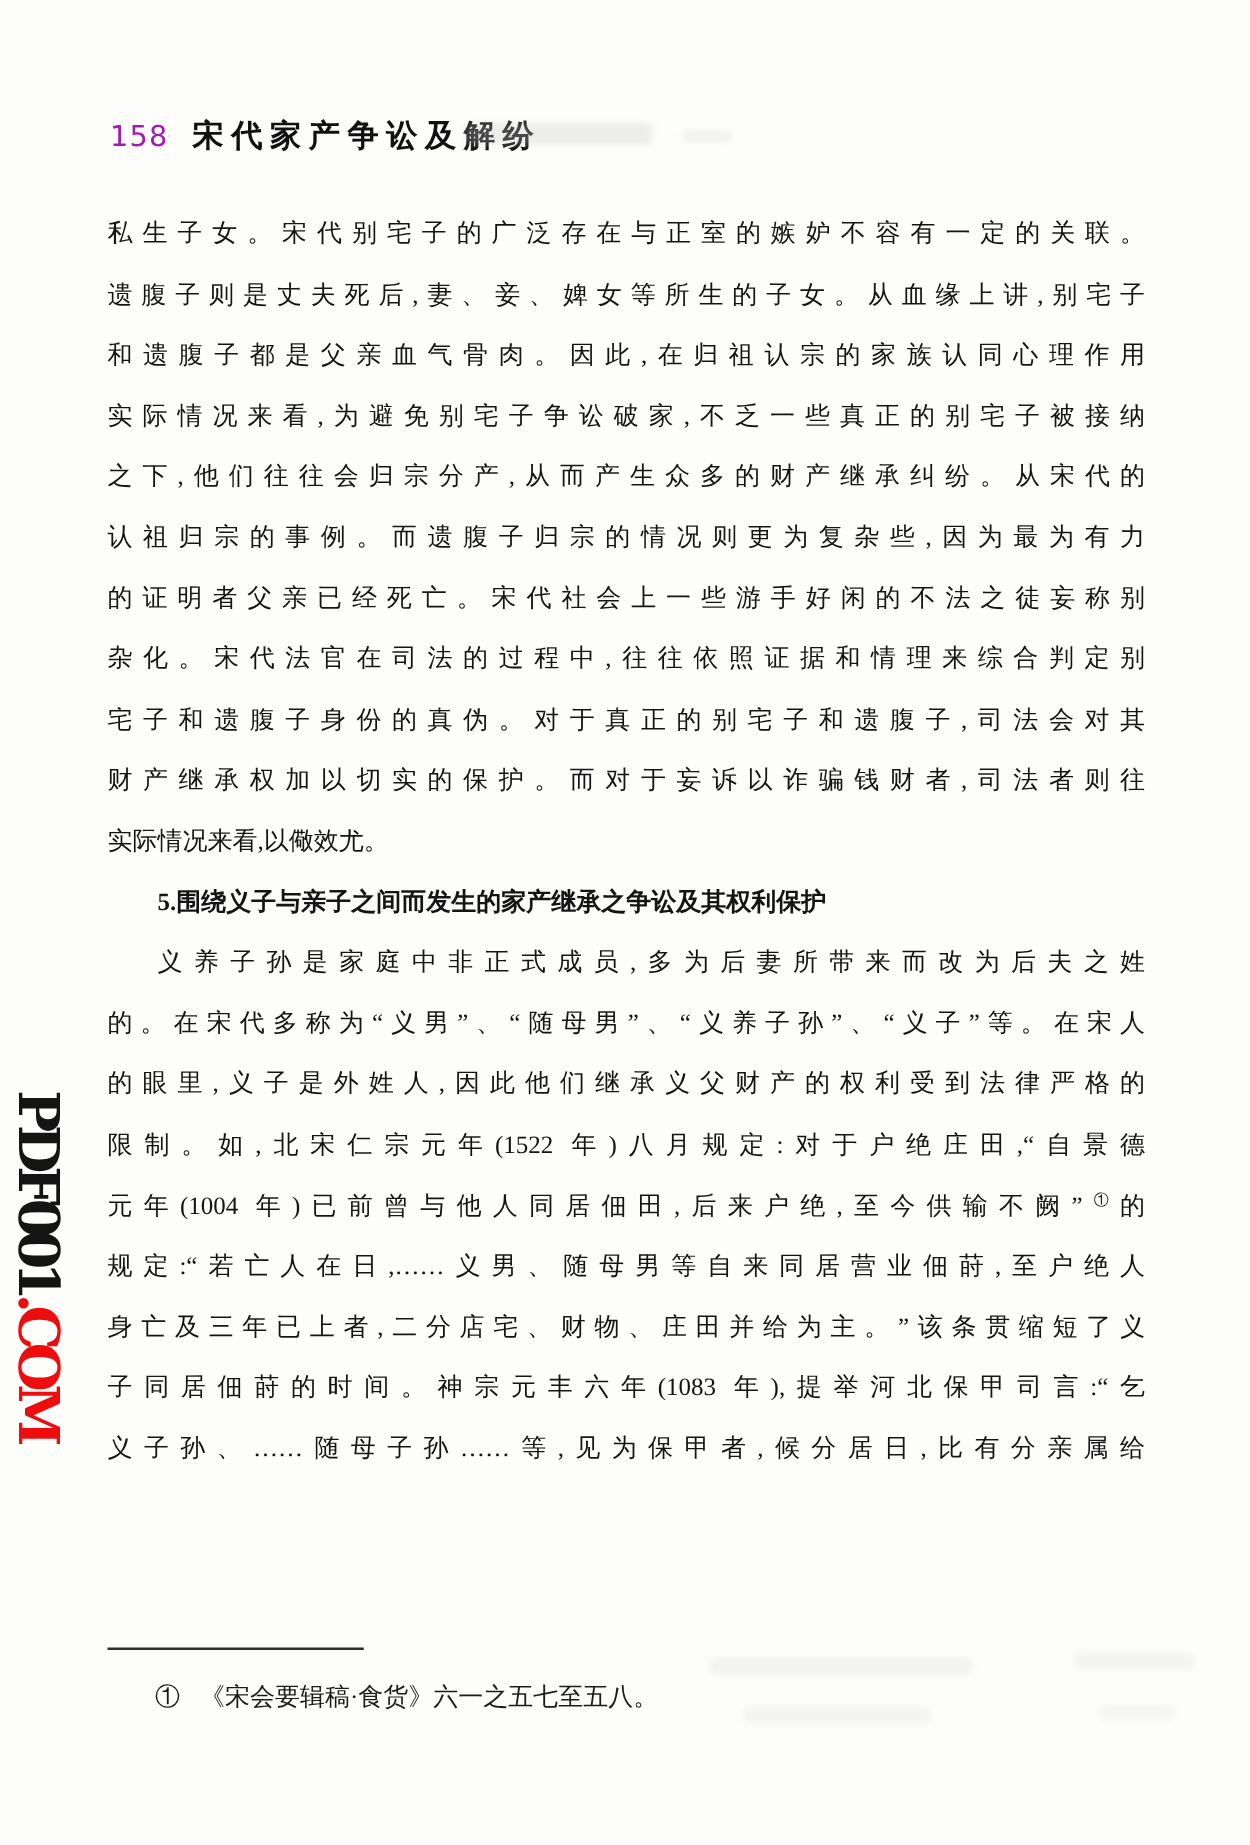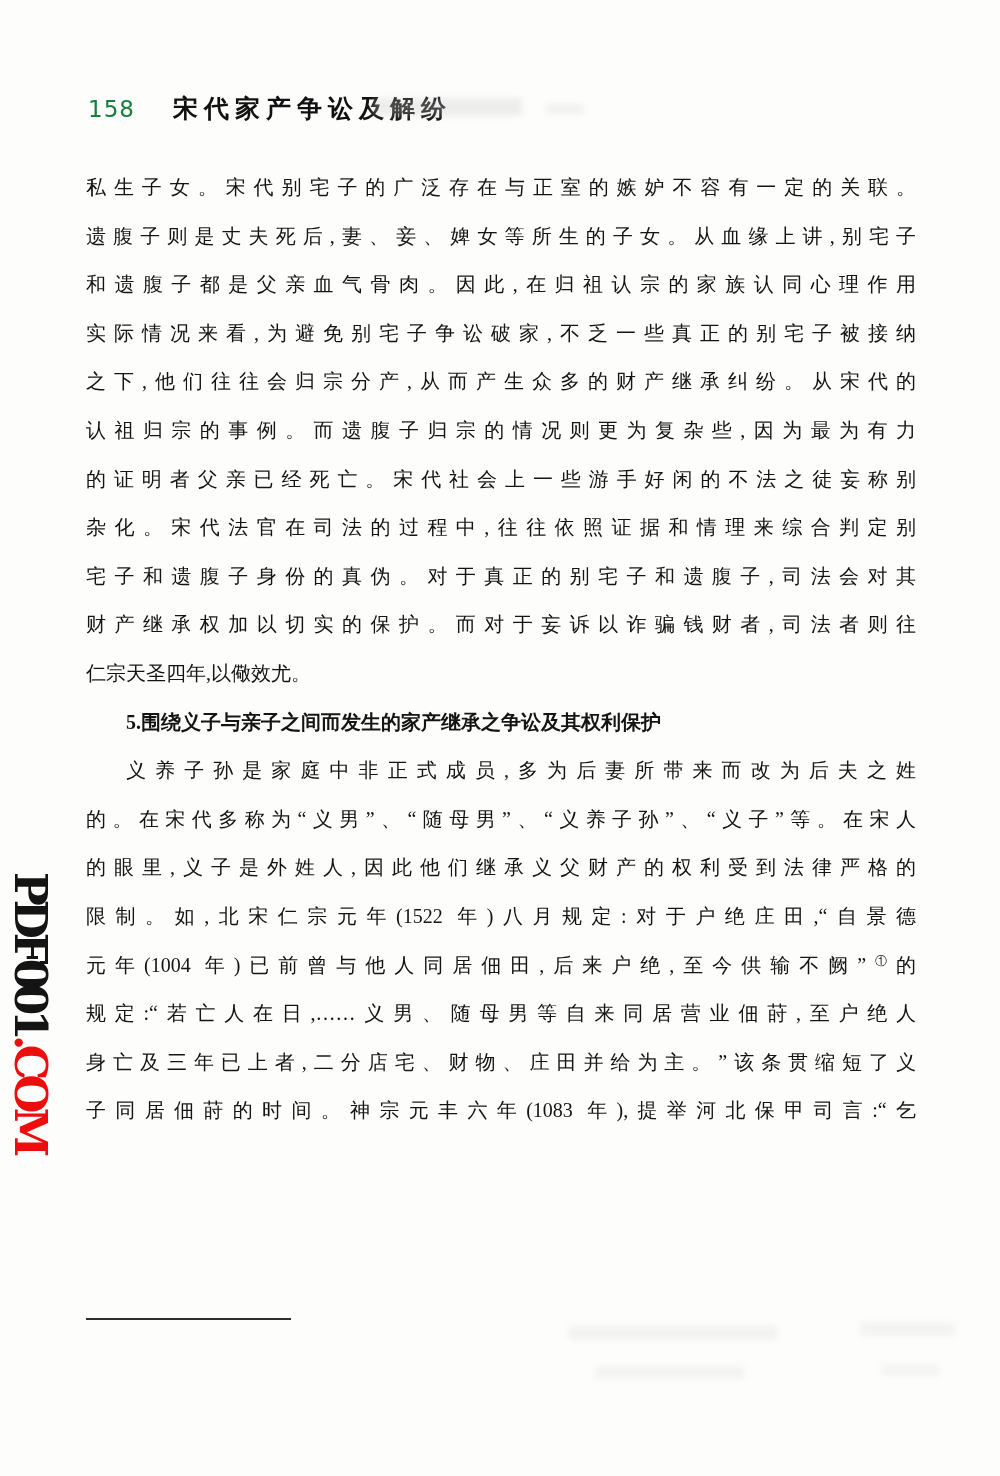--- a/index.html
+++ b/index.html
@@ -19,24 +19,24 @@
     left: 88px;
     top: 92px;
     display: flex;
     align-items: baseline;
     white-space: nowrap;
   }
   .page-number {
     font-family: "DejaVu Sans", "Liberation Sans", sans-serif;
     font-size: 23px;
     letter-spacing: 1px;
-    color: #15803d;
+    color: #a21caf;
   }
   .book-title {
-    margin-left: 38px;
+    margin-left: 19px;
     font-family: "DejaVu Sans", "Liberation Sans", sans-serif;
     font-weight: bold;
     font-size: 25px;
     letter-spacing: 6px;
     color: #111;
   }
 
   
   .body-text {
     position: absolute;
@@ -131,37 +131,41 @@
       <div class="line fill">私生子女。宋代别宅子的广泛存在与正室的嫉妒不容有一定的关联。</div>
       <div class="line fill">遗腹子则是丈夫死后,妻、妾、婢女等所生的子女。从血缘上讲,别宅子</div>
       <div class="line fill">和遗腹子都是父亲血气骨肉。因此,在归祖认宗的家族认同心理作用</div>
       <div class="line fill">实际情况来看,为避免别宅子争讼破家,不乏一些真正的别宅子被接纳</div>
       <div class="line fill">之下,他们往往会归宗分产,从而产生众多的财产继承纠纷。从宋代的</div>
       <div class="line fill">认祖归宗的事例。而遗腹子归宗的情况则更为复杂些,因为最为有力</div>
       <div class="line fill">的证明者父亲已经死亡。宋代社会上一些游手好闲的不法之徒妄称别</div>
       <div class="line fill">杂化。宋代法官在司法的过程中,往往依照证据和情理来综合判定别</div>
       <div class="line fill">宅子和遗腹子身份的真伪。对于真正的别宅子和遗腹子,司法会对其</div>
       <div class="line fill">财产继承权加以切实的保护。而对于妄诉以诈骗钱财者,司法者则往</div>
-      <div class="line end">仁宗天圣四年,以儆效尤。</div>
+      <div class="line end">实际情况来看,以儆效尤。</div>
       <div class="line heading">5.围绕义子与亲子之间而发生的家产继承之争讼及其权利保护</div>
       <div class="line indent-fill">义养子孙是家庭中非正式成员,多为后妻所带来而改为后夫之姓</div>
       <div class="line fill">的。在宋代多称为“义男”、“随母男”、“义养子孙”、“义子”等。在宋人</div>
       <div class="line fill">的眼里,义子是外姓人,因此他们继承义父财产的权利受到法律严格的</div>
       <div class="line fill">限制。如,北宋仁宗元年(1522 年)八月规定:对于户绝庄田,“自景德</div>
       <div class="line fill">元年(1004 年)已前曾与他人同居佃田,后来户绝,至今供输不阙”<sup class="fnref">①</sup>的</div>
       <div class="line fill">规定:“若亡人在日,……义男、随母男等自来同居营业佃莳,至户绝人</div>
       <div class="line fill">身亡及三年已上者,二分店宅、财物、庄田并给为主。”该条贯缩短了义</div>
       <div class="line fill">子同居佃莳的时间。神宗元丰六年(1083 年),提举河北保甲司言:“乞</div>
+      <div class="line fill">义子孙、……随母子孙……等,见为保甲者,候分居日,比有分亲属给</div>
     </main>
 
   <div class="watermark">
     <span style="color: rgb(20, 20, 20);">PDF001</span><span style="color: rgb(238, 13, 13);">.COM</span>
   </div>
 
   <div class="footnote-rule"></div>
 
+  <div class="footnote">
+    <span class="fn-marker">①</span><span>《宋会要辑稿·食货》六一之五七至五八。</span>
+  </div>
 
   <div class="artifact art-3"></div>
   <div class="artifact art-4"></div>
   <div class="artifact art-5"></div>
   <div class="artifact art-6"></div>
 
 </div>
 
 </body></html>

